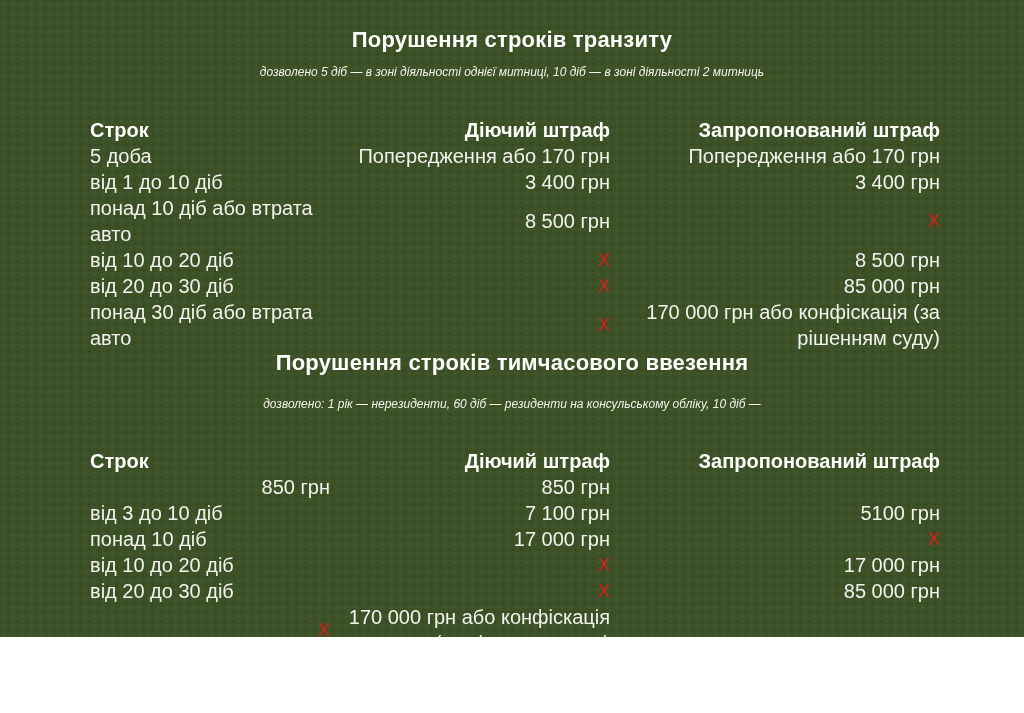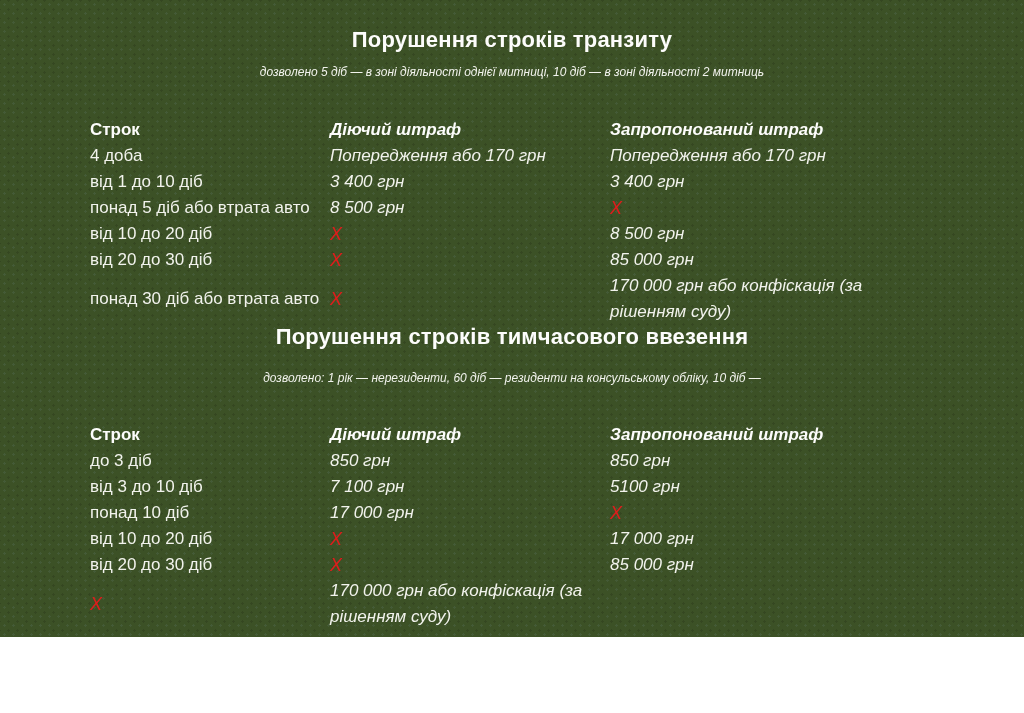--- a/index.html
+++ b/index.html
@@ -47,23 +47,23 @@
   .fines-table {
     margin: 36px 0 0 90px;
     width: 850px;
   }
   .t-row {
     display: grid;
     grid-template-columns: 240px 280px 330px;
     align-items: center;
     min-height: 26px;
   }
-  .cell { font-size: 17px; line-height: 26px; }
+  .cell { font-size: 20px; line-height: 26px; }
   .cell.term { text-align: left; padding-right: 6px; }
-  .cell.val  { text-align: left; font-style: italic; }
+  .cell.val  { text-align: right; }
   .t-header .cell { font-weight: bold; color: var(--heading); }
   .cell.x-mark {
     color: var(--x-mark);
     font-size: 18px;
     line-height: 26px;
     font-weight: 500;
   }
   .section--second .section-title { }
   .section--second .section-subtitle { margin-top: 21px; }
   .section--second .fines-table { margin-top: 35px; }
@@ -84,33 +84,33 @@
     <h2 class="section-title">Порушення строків транзиту</h2>
     <div class="section-subtitle">дозволено 5 діб — в зоні діяльності однієї митниці, 10 діб — в зоні діяльності 2 митниць</div>
     <div class="fines-table">
       <div class="t-row t-header">
         <div class="cell term">Строк</div>
         <div class="cell val">Діючий штраф</div>
         <div class="cell val">Запропонований штраф</div>
       </div>
       <div>
   <div class="t-row">
-    <div class="cell term">4 доба</div>
+    <div class="cell term">5 доба</div>
     <div class="cell val">Попередження або 170 грн</div>
     <div class="cell val">Попередження або 170 грн</div>
   </div>
 
   <div class="t-row">
     <div class="cell term">від 1 до 10 діб</div>
     <div class="cell val">3 400 грн</div>
     <div class="cell val">3 400 грн</div>
   </div>
 
   <div class="t-row">
-    <div class="cell term">понад 5 діб або втрата авто</div>
+    <div class="cell term">понад 10 діб або втрата авто</div>
     <div class="cell val">8 500 грн</div>
     <div class="cell val x-mark">X</div>
   </div>
 
   <div class="t-row">
     <div class="cell term">від 10 до 20 діб</div>
     <div class="cell val x-mark">X</div>
     <div class="cell val">8 500 грн</div>
   </div>
 
@@ -133,21 +133,20 @@
     <h2 class="section-title">Порушення строків тимчасового ввезення</h2>
     <div class="section-subtitle">дозволено: 1 рік — нерезиденти, 60 діб — резиденти на консульському обліку, 10 діб —</div>
     <div class="fines-table">
       <div class="t-row t-header">
         <div class="cell term">Строк</div>
         <div class="cell val">Діючий штраф</div>
         <div class="cell val">Запропонований штраф</div>
       </div>
       <div>
   <div class="t-row">
-    <div class="cell term">до 3 діб</div>
     <div class="cell val">850 грн</div>
     <div class="cell val">850 грн</div>
   </div>
 
   <div class="t-row">
     <div class="cell term">від 3 до 10 діб</div>
     <div class="cell val">7 100 грн</div>
     <div class="cell val">5100 грн</div>
   </div>
 

